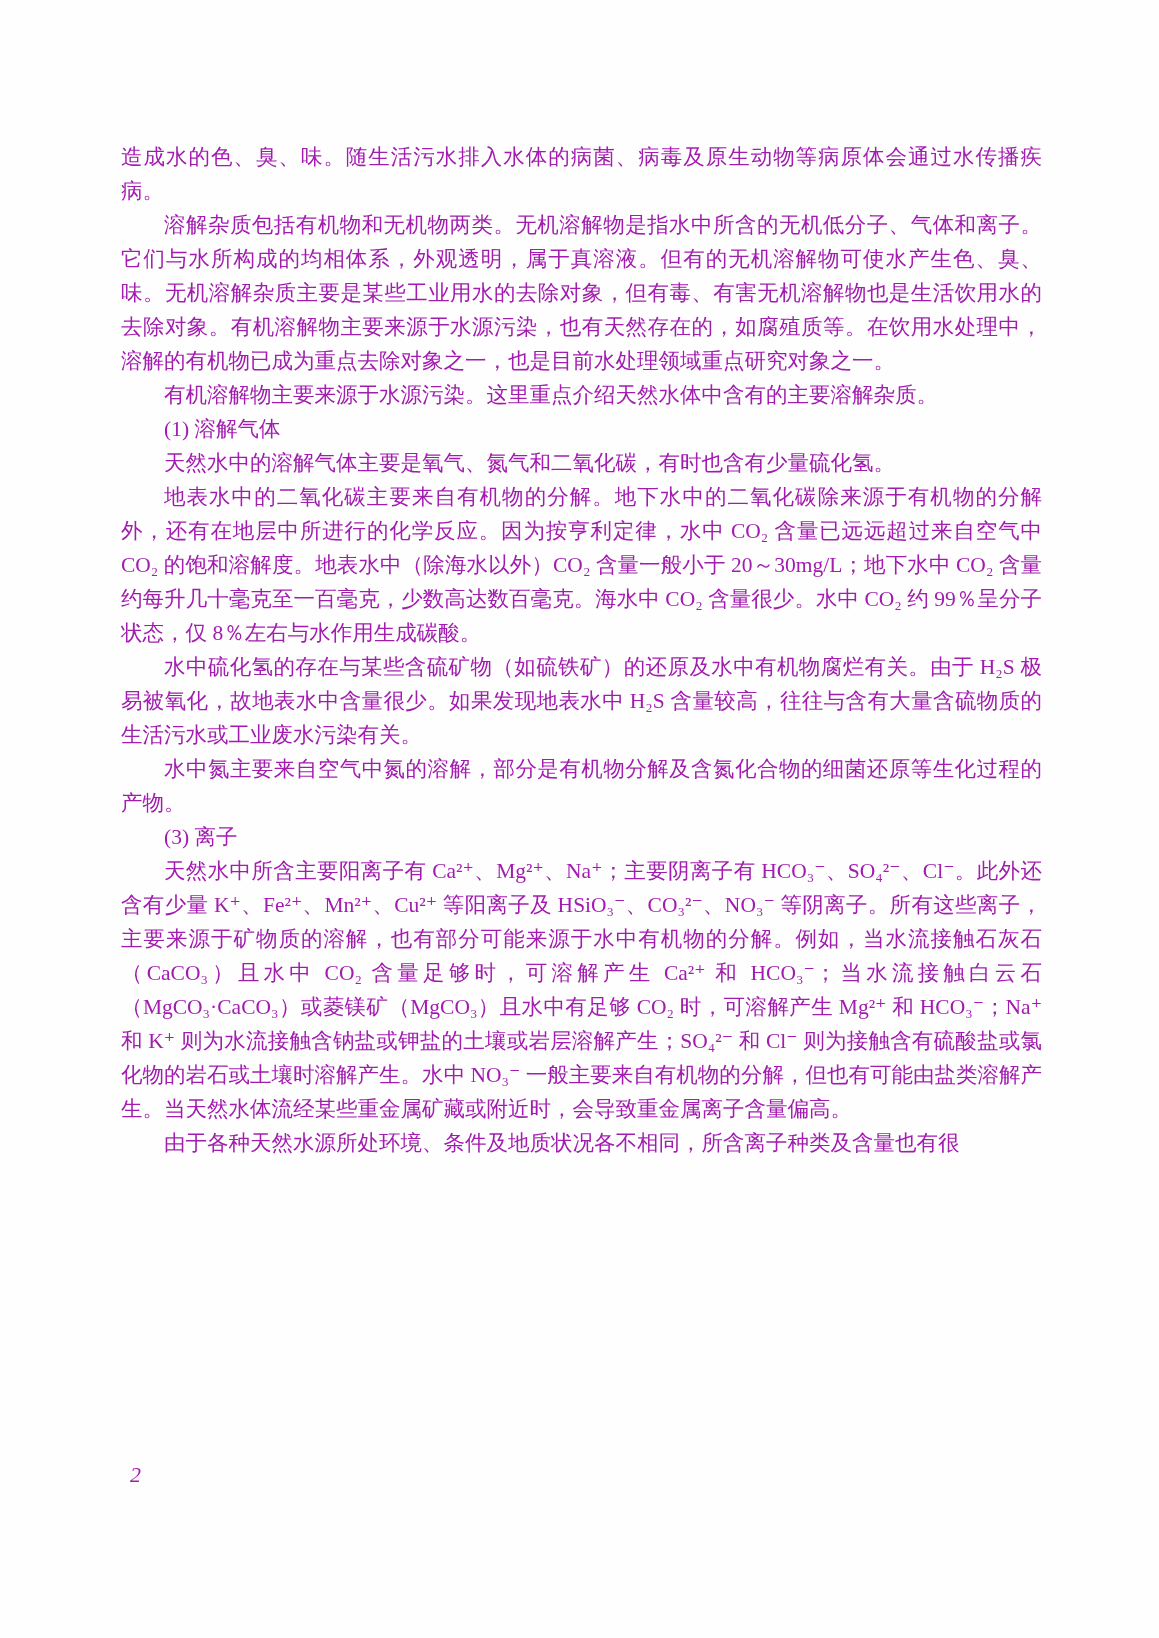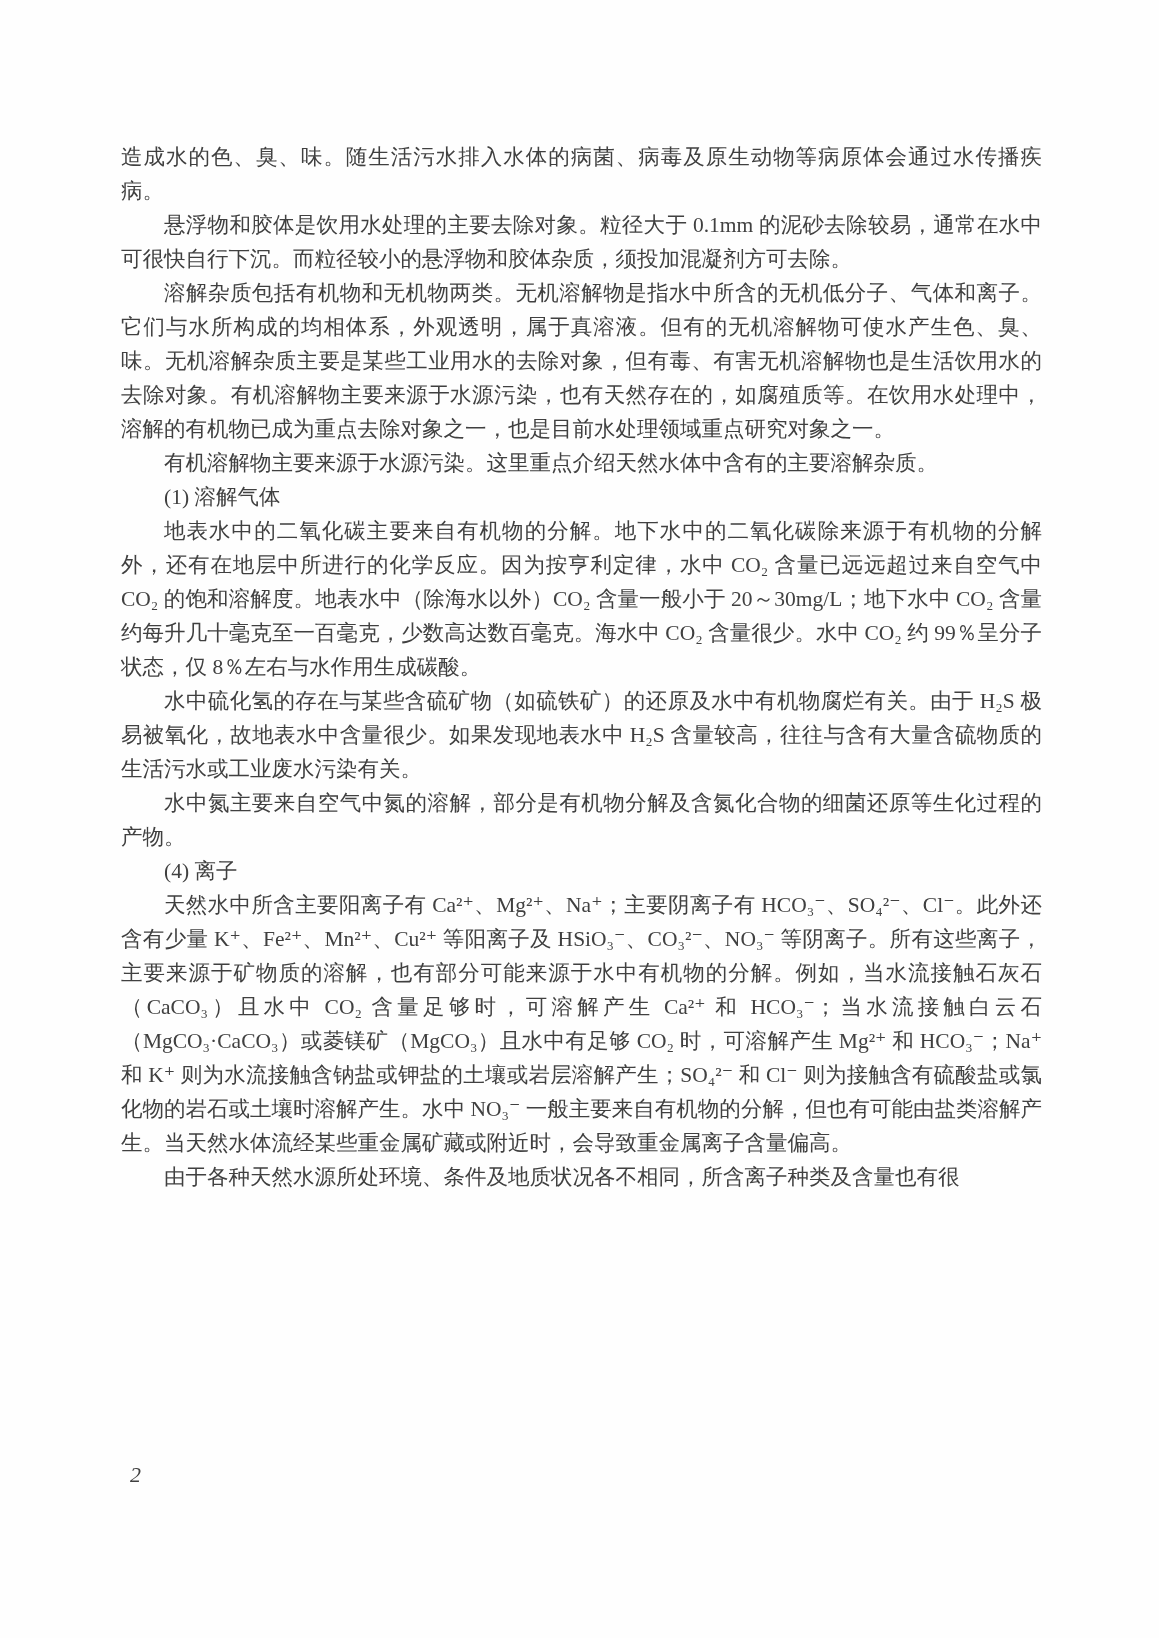--- a/index.html
+++ b/index.html
@@ -6,21 +6,21 @@
     margin: 0;
     padding: 0;
     background: #ffffff;
   }
   .page {
     position: relative;
     width: 1159px;
     height: 1638px;
     background: #fefefe;
     font-family: "Liberation Serif", "DejaVu Serif", serif;
-    color: #404040;
+    color: #a21caf;
     overflow: hidden;
   }
   .text-block {
     position: absolute;
     left: 121px;
     top: 140px;
     width: 921px;
     font-size: 21.5px;
     line-height: 34px;
     text-align: justify;
@@ -39,25 +39,25 @@
     font-size: 22px;
     font-style: italic;
   }
 </style>
 </head>
 <body>
 
 <div class="page">
   <div class="text-block">
     <p>造成水的色、臭、味。随生活污水排入水体的病菌、病毒及原生动物等病原体会通过水传播疾病。</p>
-    <p class="indent">悬浮物和胶体是饮用水处理的主要去除对象。粒径大于 0.1mm 的泥砂去除较易，通常在水中可很快自行下沉。而粒径较小的悬浮物和胶体杂质，须投加混凝剂方可去除。</p>
     <p class="indent">溶解杂质包括有机物和无机物两类。无机溶解物是指水中所含的无机低分子、气体和离子。它们与水所构成的均相体系，外观透明，属于真溶液。但有的无机溶解物可使水产生色、臭、味。无机溶解杂质主要是某些工业用水的去除对象，但有毒、有害无机溶解物也是生活饮用水的去除对象。有机溶解物主要来源于水源污染，也有天然存在的，如腐殖质等。在饮用水处理中，溶解的有机物已成为重点去除对象之一，也是目前水处理领域重点研究对象之一。</p>
     <p class="indent">有机溶解物主要来源于水源污染。这里重点介绍天然水体中含有的主要溶解杂质。</p>
     <p class="indent">(1) 溶解气体</p>
+    <p class="indent">天然水中的溶解气体主要是氧气、氮气和二氧化碳，有时也含有少量硫化氢。</p>
     <p class="indent">地表水中的二氧化碳主要来自有机物的分解。地下水中的二氧化碳除来源于有机物的分解外，还有在地层中所进行的化学反应。因为按亨利定律，水中 CO₂ 含量已远远超过来自空气中 CO₂ 的饱和溶解度。地表水中（除海水以外）CO₂ 含量一般小于 20～30mg/L；地下水中 CO₂ 含量约每升几十毫克至一百毫克，少数高达数百毫克。海水中 CO₂ 含量很少。水中 CO₂ 约 99％呈分子状态，仅 8％左右与水作用生成碳酸。</p>
     <p class="indent">水中硫化氢的存在与某些含硫矿物（如硫铁矿）的还原及水中有机物腐烂有关。由于 H₂S 极易被氧化，故地表水中含量很少。如果发现地表水中 H₂S 含量较高，往往与含有大量含硫物质的生活污水或工业废水污染有关。</p>
     <p class="indent">水中氮主要来自空气中氮的溶解，部分是有机物分解及含氮化合物的细菌还原等生化过程的产物。</p>
-    <p class="indent">(4) 离子</p>
+    <p class="indent">(3) 离子</p>
     <p class="indent">天然水中所含主要阳离子有 Ca²⁺、Mg²⁺、Na⁺；主要阴离子有 HCO₃⁻、SO₄²⁻、Cl⁻。此外还含有少量 K⁺、Fe²⁺、Mn²⁺、Cu²⁺ 等阳离子及 HSiO₃⁻、CO₃²⁻、NO₃⁻ 等阴离子。所有这些离子，主要来源于矿物质的溶解，也有部分可能来源于水中有机物的分解。例如，当水流接触石灰石（CaCO₃）且水中 CO₂ 含量足够时，可溶解产生 Ca²⁺ 和 HCO₃⁻；当水流接触白云石（MgCO₃·CaCO₃）或菱镁矿（MgCO₃）且水中有足够 CO₂ 时，可溶解产生 Mg²⁺ 和 HCO₃⁻；Na⁺ 和 K⁺ 则为水流接触含钠盐或钾盐的土壤或岩层溶解产生；SO₄²⁻ 和 Cl⁻ 则为接触含有硫酸盐或氯化物的岩石或土壤时溶解产生。水中 NO₃⁻ 一般主要来自有机物的分解，但也有可能由盐类溶解产生。当天然水体流经某些重金属矿藏或附近时，会导致重金属离子含量偏高。</p>
     <p class="indent">由于各种天然水源所处环境、条件及地质状况各不相同，所含离子种类及含量也有很</p>
   </div>
   <div class="page-number">2</div>
 </div>
 
 </body></html>

